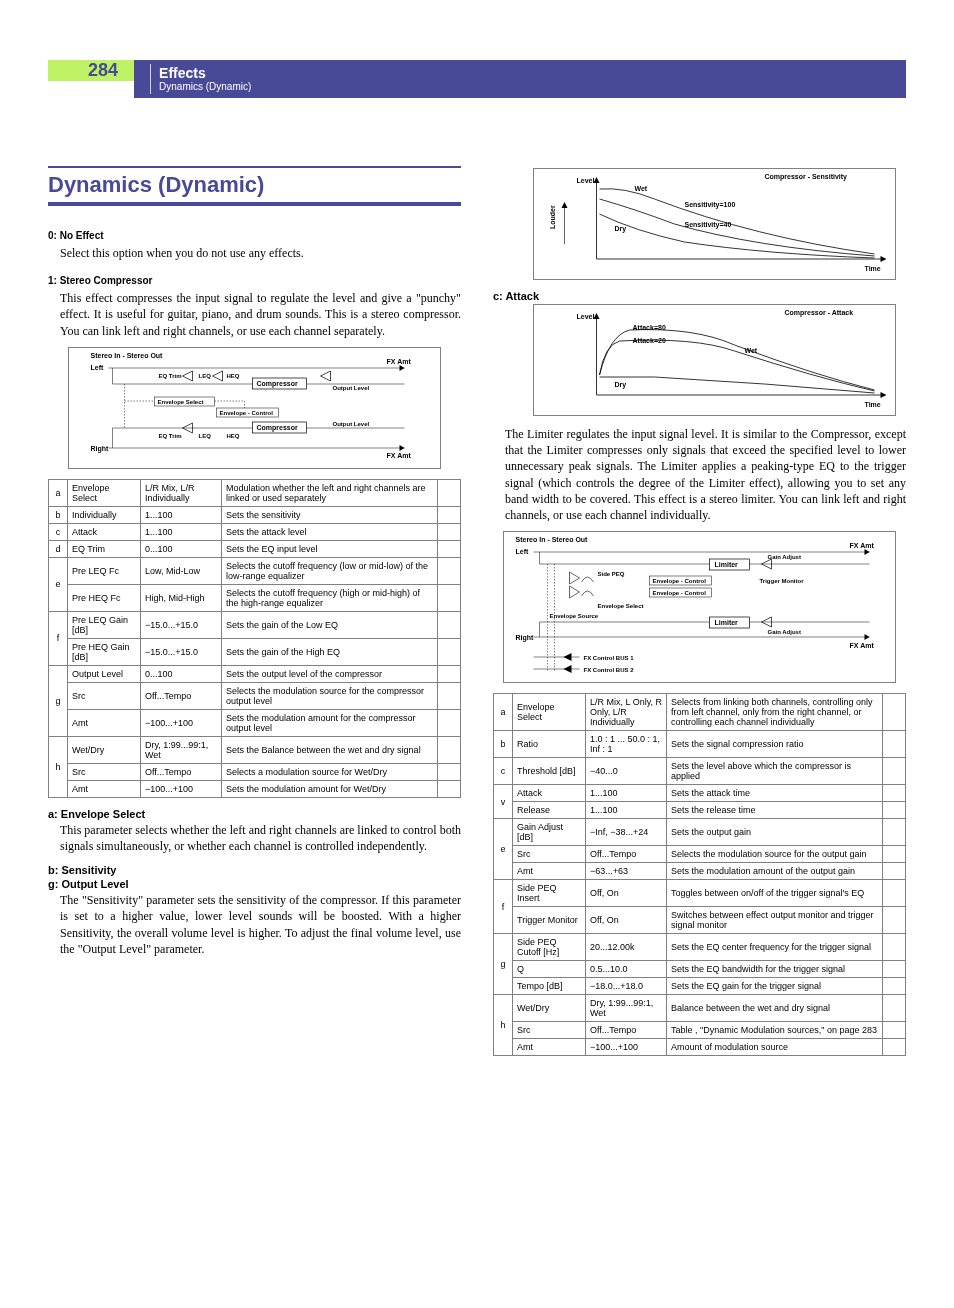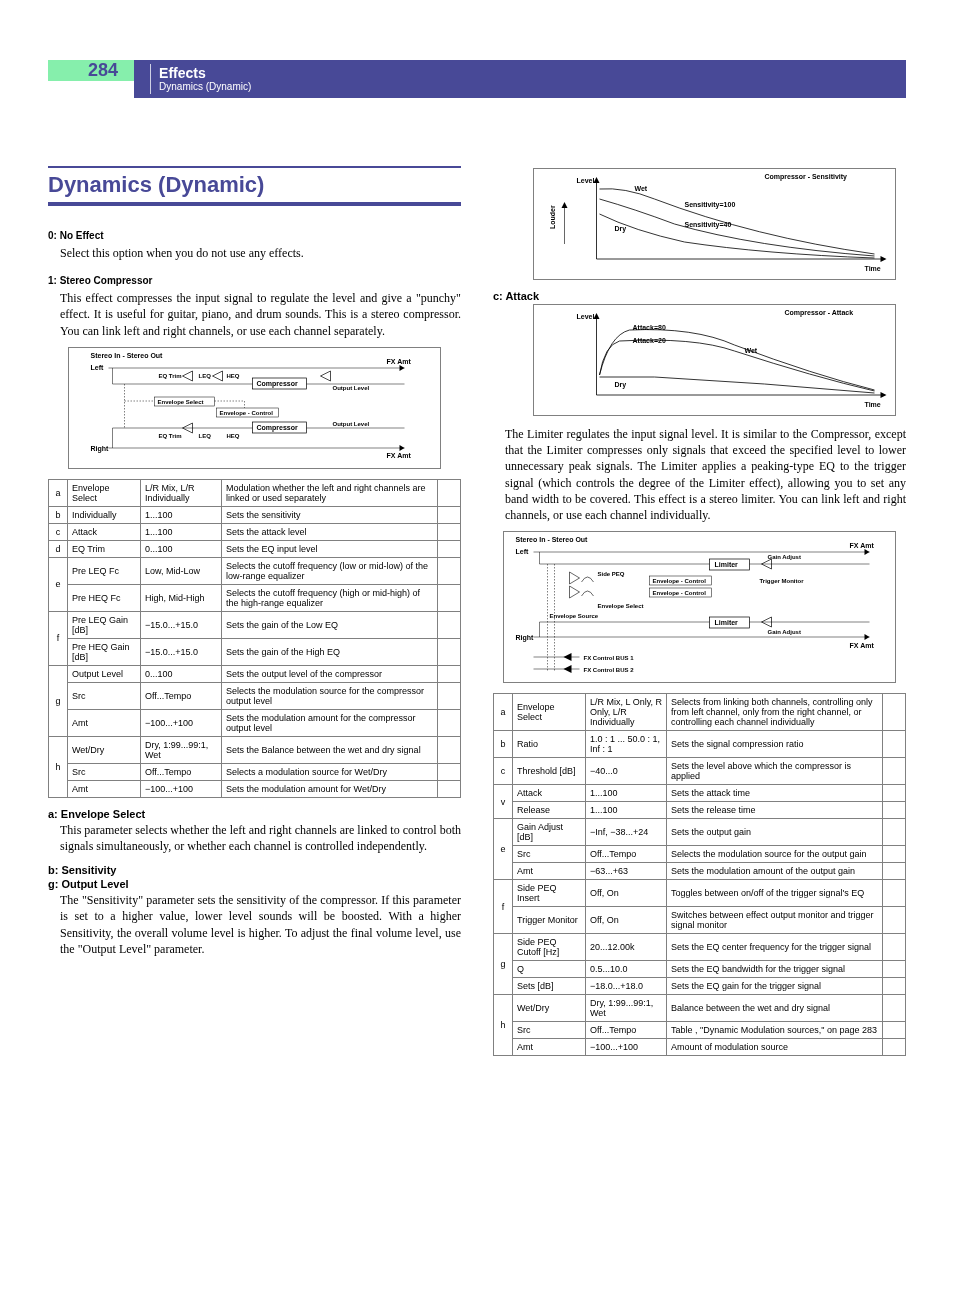--- a/index.html
+++ b/index.html
@@ -29,21 +29,21 @@
   .page-num {
     font-family: Arial, Helvetica, sans-serif;
     font-weight: bold;
     font-size: 18px;
     color: #484997;
     margin-right: 8px;
   }
   .header-left {
     display:flex;
     align-items:flex-start;
-    background:#86efac;
+    background:#bef264;
     height:100%;
     padding-right:8px;
   }
   .header-title-group {
     border-left: 1px solid #cfd0e5;
     padding-left: 8px;
     line-height:1.1;
     padding-top:2px;
     padding-bottom:2px;
   }
@@ -488,21 +488,21 @@
               <td>Sets the EQ center frequency for the trigger signal</td>
               <td class="trail"></td>
             </tr>
             <tr>
               <td class="name">Q</td>
               <td class="range">0.5...10.0</td>
               <td>Sets the EQ bandwidth for the trigger signal</td>
               <td class="trail"></td>
             </tr>
             <tr>
-              <td class="name">Sets [dB]</td>
+              <td class="name">Tempo [dB]</td>
               <td class="range">−18.0...+18.0</td>
               <td>Sets the EQ gain for the trigger signal</td>
               <td class="trail"></td>
             </tr>
             <tr>
               <td class="idx" rowspan="3">h</td>
               <td class="name">Wet/Dry</td>
               <td class="range">Dry, 1:99...99:1, Wet</td>
               <td>Balance between the wet and dry signal</td>
               <td class="trail"></td>

